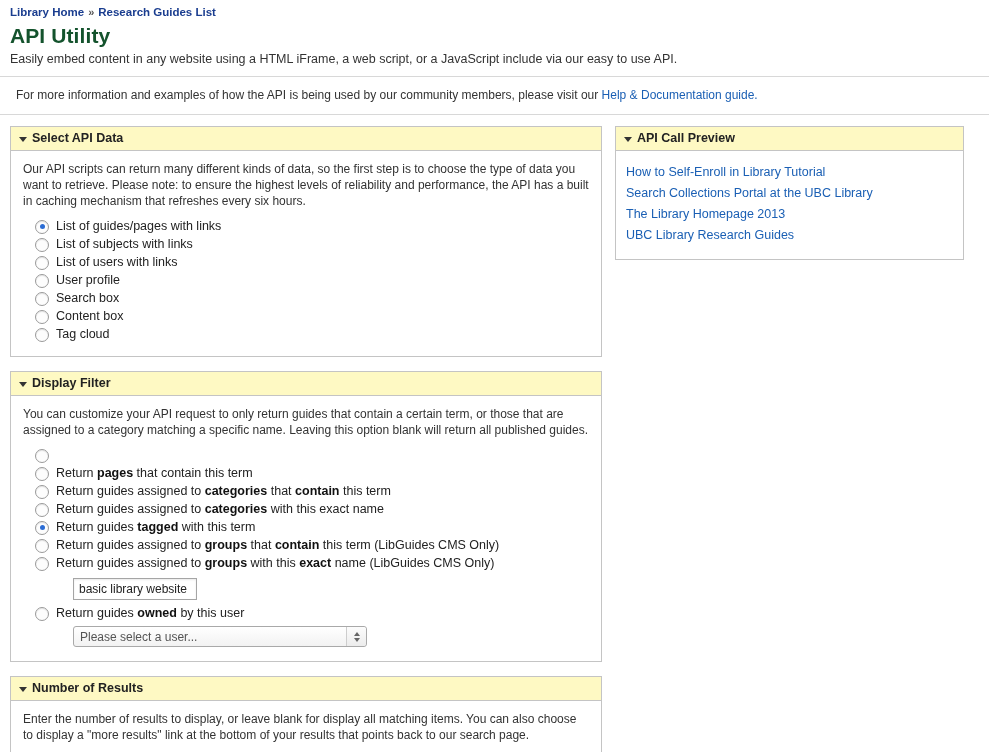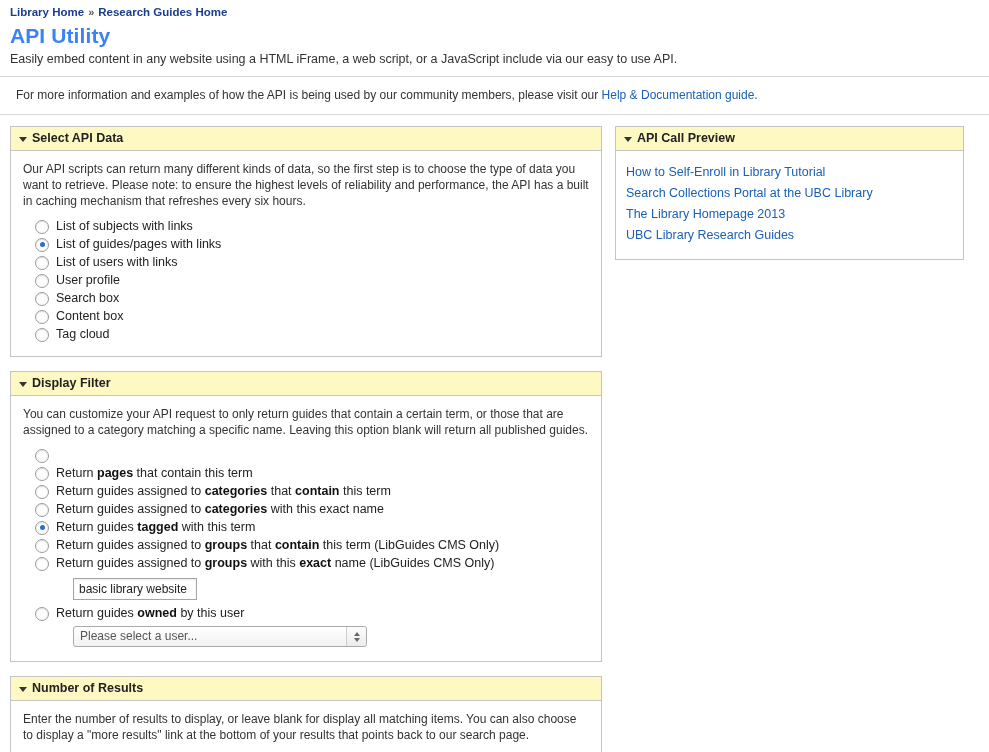--- a/index.html
+++ b/index.html
@@ -34,21 +34,21 @@
     font-size: 11px;
   }
 
   
   .page-header {
     padding: 0 10px 0 10px;
   }
   .page-title {
     font-size: 21px;
     font-weight: bold;
-    color: #3b82f6;
+    color: #14532d;
     margin: 2px 0 4px 0;
     letter-spacing: 0.1px;
   }
   .page-subtitle {
     font-size: 12.5px;
     color: #333;
     margin-bottom: 10px;
   }
   .header-rule {
     border-top: 1px solid #d8d8d8;
@@ -172,21 +172,21 @@
     width: 100%;
     height: 21px;
     border: 1px solid #a9a9a9;
     border-radius: 3px;
     background: linear-gradient(to bottom, #ffffff 0%, #f2f2f2 100%);
     font-size: 12px;
     color: #555;
     padding: 3px 24px 3px 6px;
     box-sizing: border-box;
     display: flex;
-    align-items: flex-end;
+    align-items: center;
   }
   .select-arrows {
     position: absolute;
     right: 1px; top: 1px; bottom: 1px;
     width: 19px;
     border-left: 1px solid #cdcdcd;
     display: flex;
     flex-direction: column;
     align-items: center;
     justify-content: center;
@@ -216,21 +216,21 @@
     color: #1a5fb4;
     font-size: 12.5px;
     padding: 2px 0 3px 0;
     line-height: 1.28;
   }
 </style>
 </head>
 <body>
 
 <div class="breadcrumb">
-  <a href="#">Library Home</a><span class="sep">»</span><a href="#">Research Guides Home</a>
+  <a href="#">Library Home</a><span class="sep">»</span><a href="#">Research Guides List</a>
 </div>
 
 <div class="page-header">
   <div class="page-title">API Utility</div>
   <div class="page-subtitle">Easily embed content in any website using a HTML iFrame, a web script, or a JavaScript include via our easy to use API.</div>
 </div>
 <div class="header-rule"></div>
 
 <div class="info-bar">
   <span>For more information and examples of how the API is being used by our community members, please visit our </span><a href="#">Help &amp; Documentation guide.</a>
@@ -242,26 +242,26 @@
 
     <div class="panel">
       <div class="panel-header">
         <span class="caret"></span>
         <span>Select API Data</span>
       </div>
       <div class="panel-body">
         <div class="panel-desc">Our API scripts can return many different kinds of data, so the first step is to choose the type of data you want to retrieve. Please note: to ensure the highest levels of reliability and performance, the API has a built in caching mechanism that refreshes every six hours.</div>
 
         <div class="radio-row">
-          <span class="radio"></span>
-          <span class="rlabel">List of subjects with links</span>
-        </div>
-        <div class="radio-row">
           <span class="radio checked"></span>
           <span class="rlabel">List of guides/pages with links</span>
+        </div>
+        <div class="radio-row">
+          <span class="radio"></span>
+          <span class="rlabel">List of subjects with links</span>
         </div>
         <div class="radio-row">
           <span class="radio"></span>
           <span class="rlabel">List of users with links</span>
         </div>
         <div class="radio-row">
           <span class="radio"></span>
           <span class="rlabel">User profile</span>
         </div>
         <div class="radio-row">

